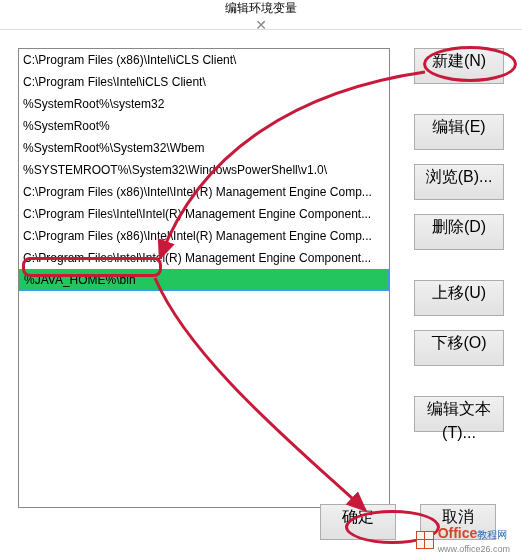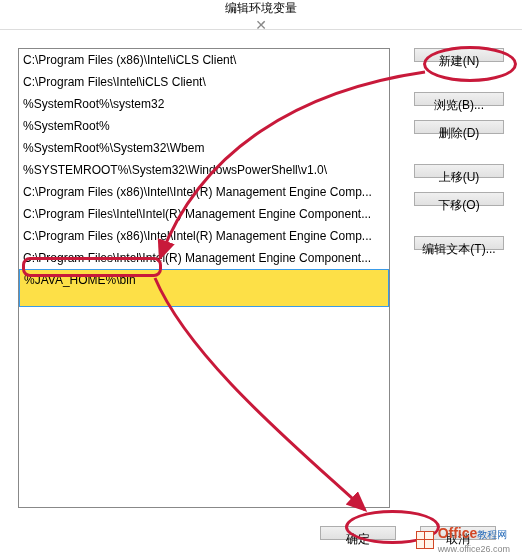--- a/index.html
+++ b/index.html
@@ -40,37 +40,37 @@
     .list-item {
       height: 22px;
       line-height: 22px;
       padding: 0 4px;
       white-space: nowrap;
       overflow: hidden;
       text-overflow: ellipsis;
       cursor: default;
     }
     .list-item.sel {
-      background: #fde047;
+      background: #22c55e;
       border: 1px solid #3a9be8;
-      height: 38px;
+      height: 22px;
       line-height: 20px;
     }
     .side-buttons {
       width: 90px;
       display: flex;
       flex-direction: column;
     }
     .btn {
       border: 1px solid #adadad;
       background: #e1e1e1;
-      height: 14px;
+      height: 36px;
       line-height: 24px;
       text-align: center;
-      font-size: 12px;
+      font-size: 16px;
       cursor: pointer;
       margin-bottom: 14px;
       background: linear-gradient(#f0f0f0,#e1e1e1);
     }
     .gap-lg { margin-bottom: 30px; }
     .bottom-bar {
       position: absolute;
       bottom: 10px;
       right: 18px;
       display: flex;
@@ -129,20 +129,21 @@
     <div class="list-item">%SystemRoot%\System32\Wbem</div>
     <div class="list-item">%SYSTEMROOT%\System32\WindowsPowerShell\v1.0\</div>
     <div class="list-item">C:\Program Files (x86)\Intel\Intel(R) Management Engine Comp...</div>
     <div class="list-item">C:\Program Files\Intel\Intel(R) Management Engine Component...</div>
     <div class="list-item">C:\Program Files (x86)\Intel\Intel(R) Management Engine Comp...</div>
     <div class="list-item">C:\Program Files\Intel\Intel(R) Management Engine Component...</div>
     <div class="list-item sel">%JAVA_HOME%\bin</div>
   </div>
   <div class="side-buttons">
     <div class="btn gap-lg">新建(N)</div>
+    <div class="btn">编辑(E)</div>
     <div class="btn">浏览(B)...</div>
     <div class="btn gap-lg">删除(D)</div>
     <div class="btn">上移(U)</div>
     <div class="btn gap-lg">下移(O)</div>
     <div class="btn">编辑文本(T)...</div>
   </div>
 </div>
 
 <div class="bottom-bar">
   <div class="btn">确定</div>

